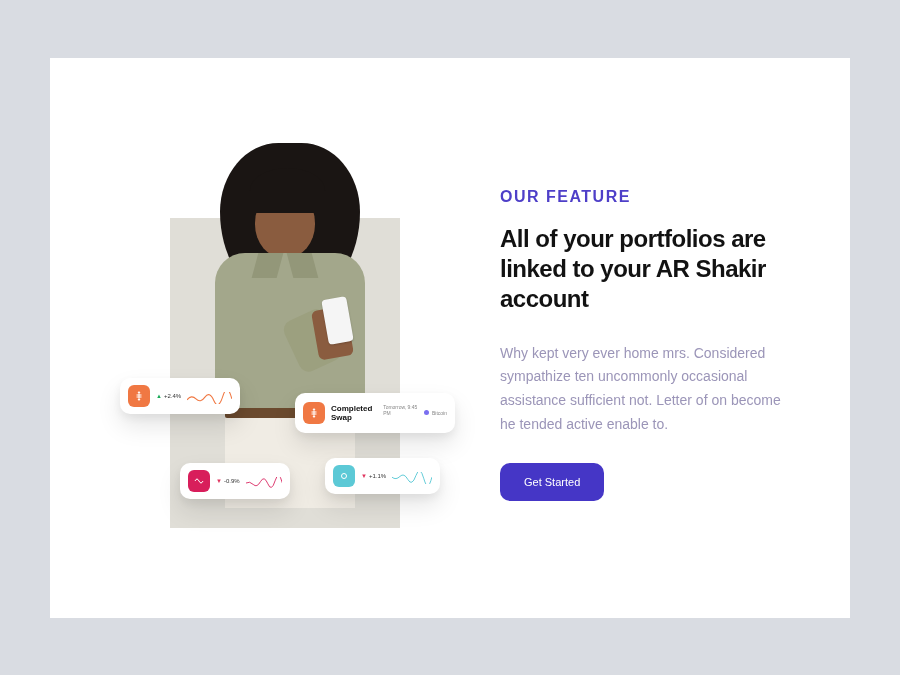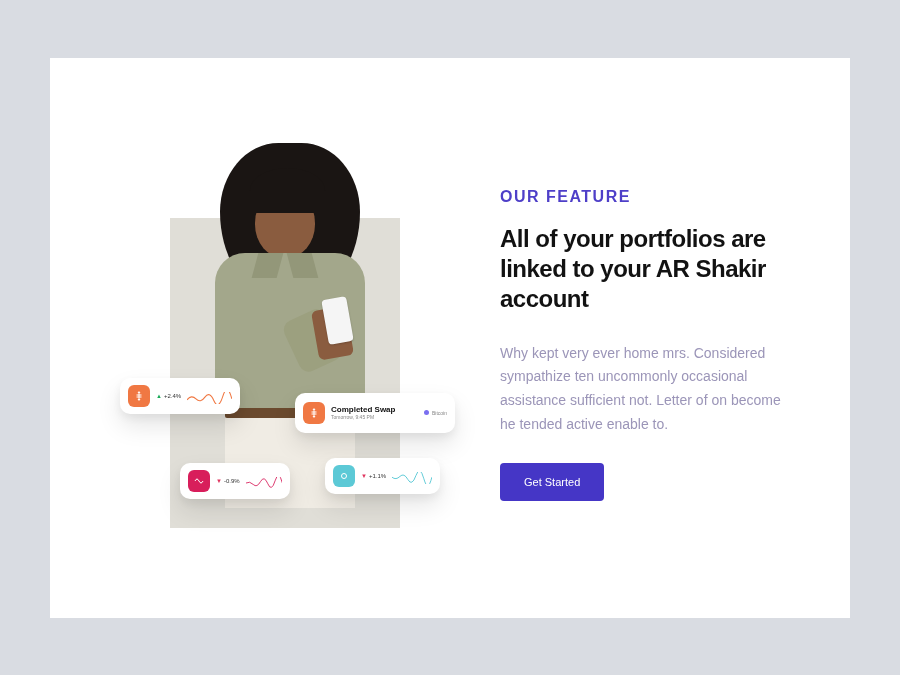--- a/index.html
+++ b/index.html
@@ -184,21 +184,21 @@
     .icon-red { background: #d81e5b; }
     .icon-cyan { background: #5cc9d6; }
     .stat { font-size: 6px; color: #333; display: flex; align-items: center; gap: 2px; }
     .arrow-up { color: #18a957; }
     .arrow-down { color: #e0355f; }
     .wave {
       flex: 1;
       height: 12px;
     }
     .wave svg { width: 100%; height: 100%; }
-    .card-2 .details { display: flex; flex-direction: column; margin-right: auto; }
+    .card-2 .details { display: flex; flex-direction: row; margin-right: auto; }
     .card-2 .title { font-size: 8px; font-weight: 700; color: #111; }
     .card-2 .sub { font-size: 5px; color: #888; }
     .card-2 .legend { display: flex; align-items: center; gap: 3px; font-size: 5px; color: #888; }
     .card-2 .dot { width: 5px; height: 5px; border-radius: 50%; background: #7a6ff0; }
     .text-col {
       flex: 1;
       padding-top: 40px;
     }
     .eyebrow {
       font-size: 16px;
@@ -221,21 +221,21 @@
       line-height: 1.7;
       max-width: 310px;
     }
     .cta {
       display: inline-flex;
       background: #4536c6;
       color: #fff;
       font-size: 11px;
       padding: 13px 24px;
       border: none;
-      border-radius: 4px;
+      border-radius: 10px;
       margin-top: 26px;
       cursor: pointer;
     }
   </style>
 </head>
 <body>
 
 <div class="canvas">
   <div class="content-wrap">
 

